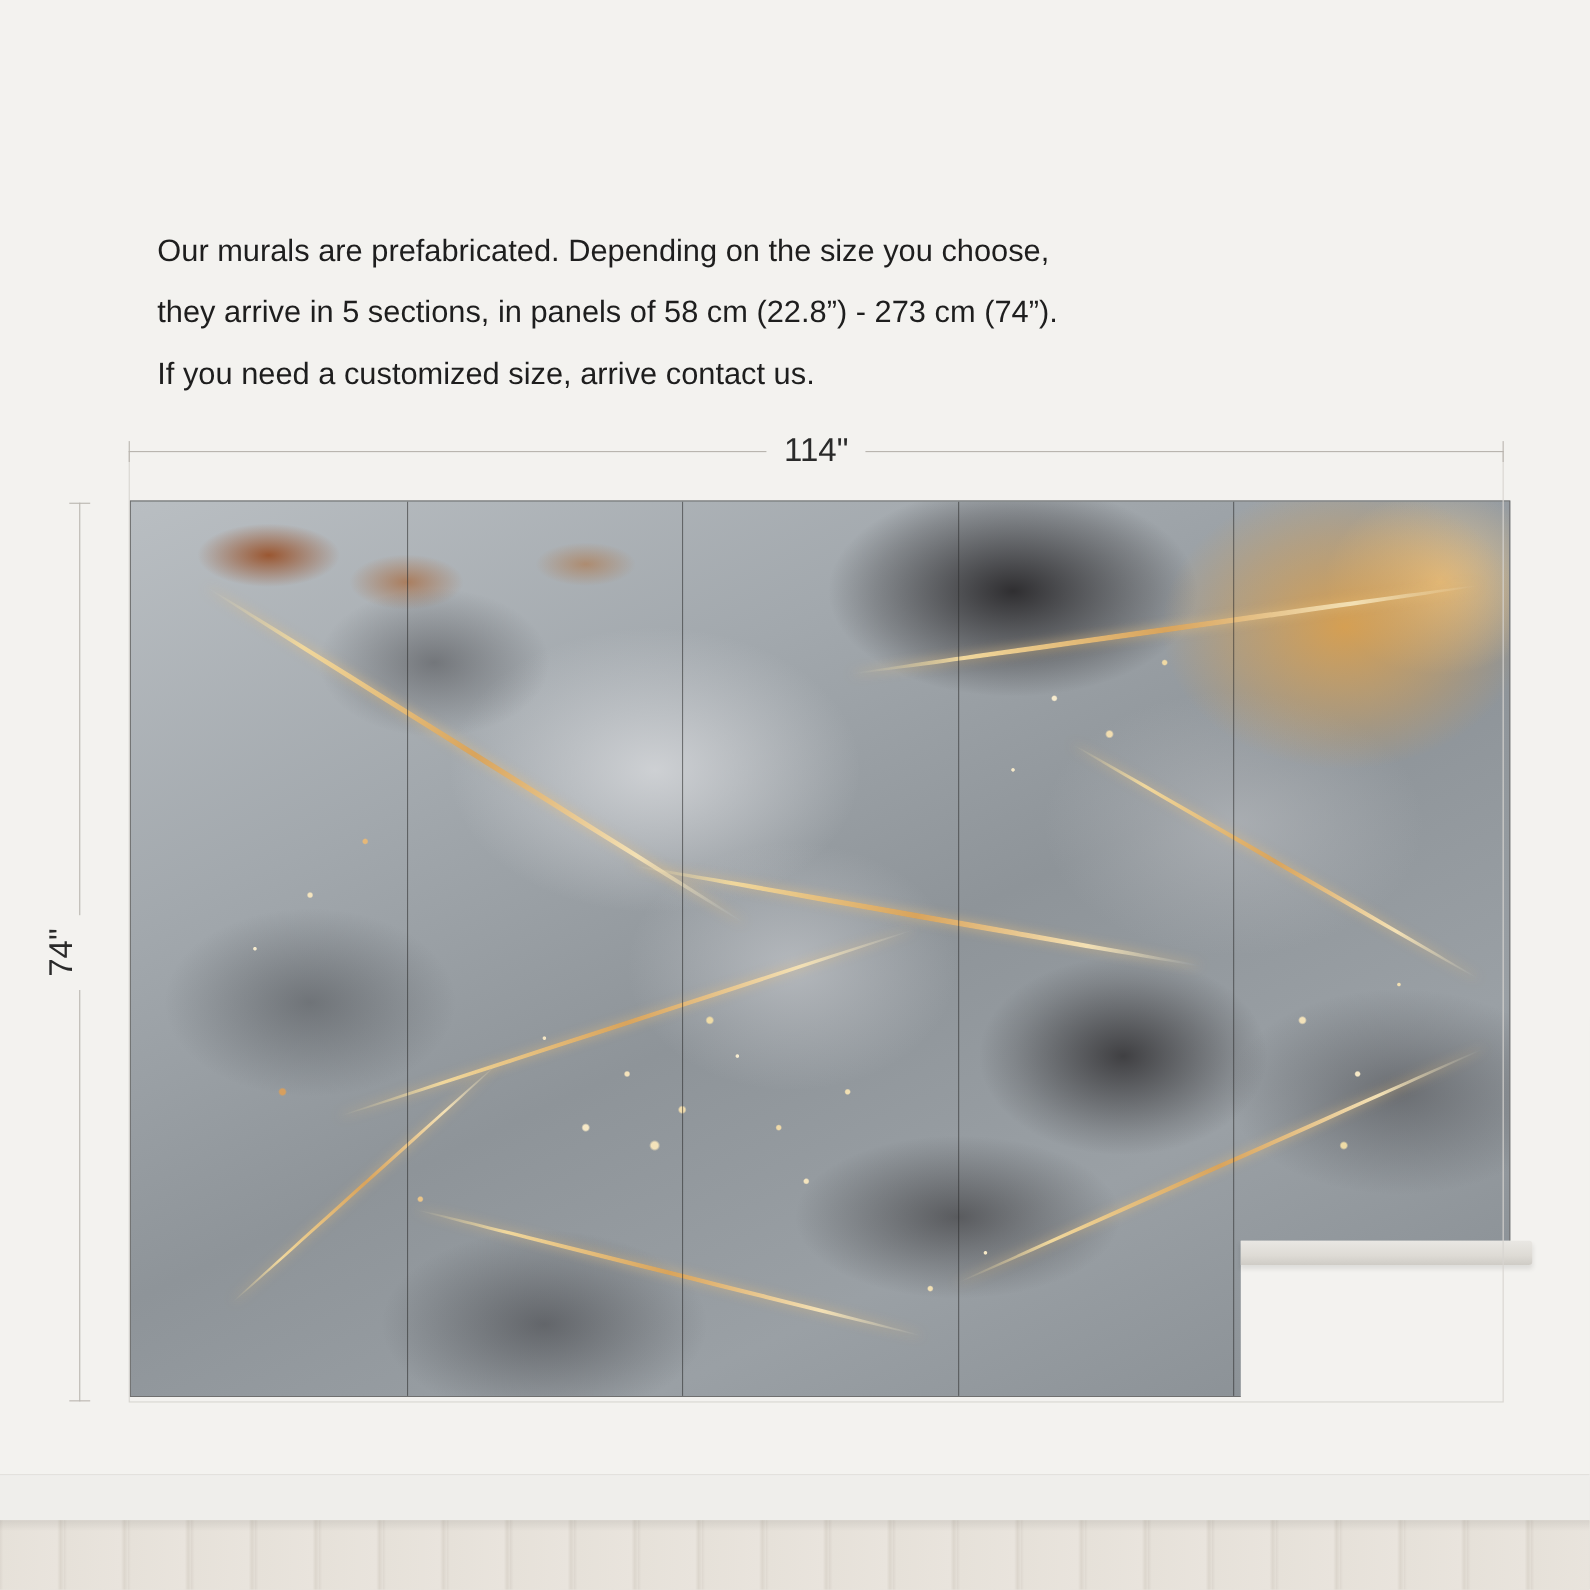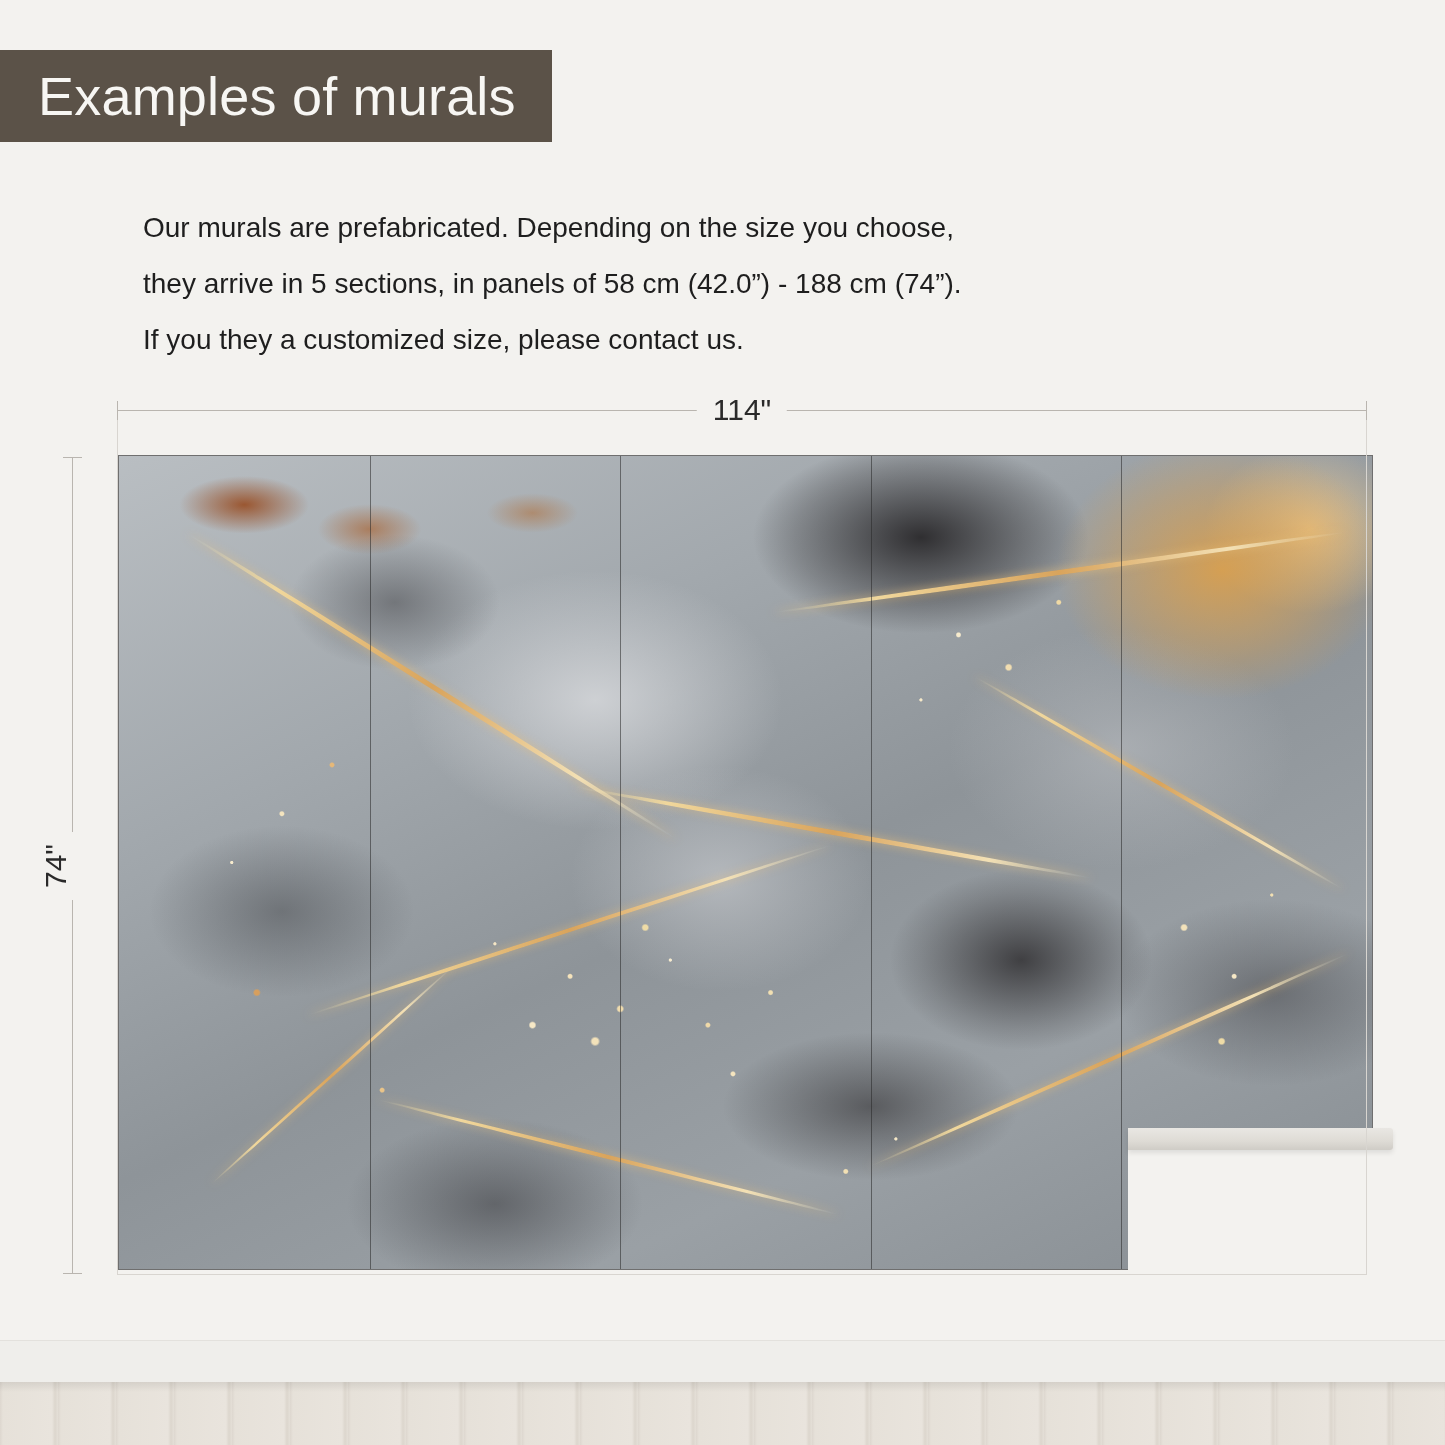--- a/index.html
+++ b/index.html
@@ -288,28 +288,25 @@
     box-shadow: 0 3px 5px rgba(0,0,0,0.09);
   }
 </style>
 </head>
 <body>
 
 <div id="room">
 
   <div id="wall"></div>
 
-  <div id="title-banner">
-    <span class="title-text">Examples of murals</span>
-  </div>
 
   <div id="description">
     <div class="line">Our murals are prefabricated. Depending on the size you choose,</div>
-    <div class="line">they arrive in 5 sections, in panels of 58 cm (42.0”) - 188 cm (74”).</div>
-    <div class="line">If you they a customized size, please contact us.</div>
+    <div class="line">they arrive in 5 sections, in panels of 58 cm (22.8”) - 273 cm (74”).</div>
+    <div class="line">If you need a customized size, arrive contact us.</div>
   </div>
 
   <div id="mural">
     <div class="art"></div>
     <div class="vein v1"></div>
     <div class="vein v2"></div>
     <div class="vein v3"></div>
     <div class="vein v4"></div>
     <div class="vein v5"></div>
     <div class="vein v6"></div>

